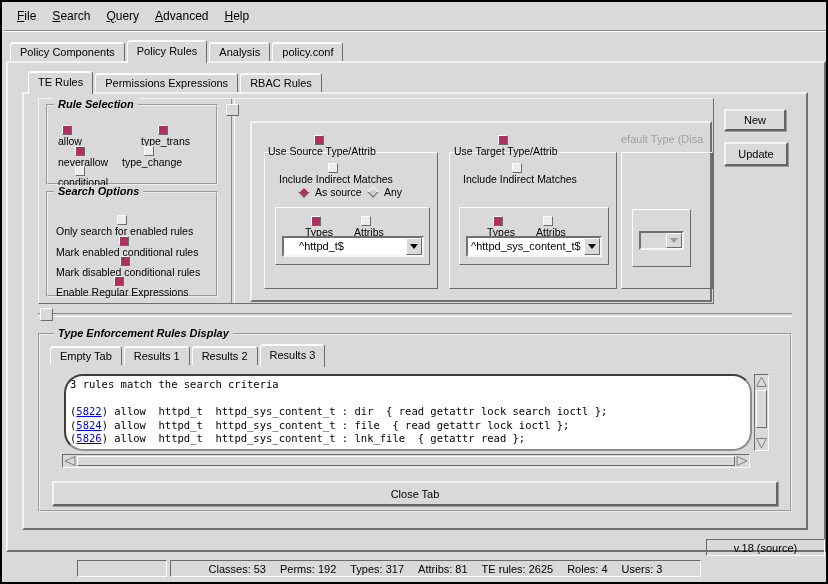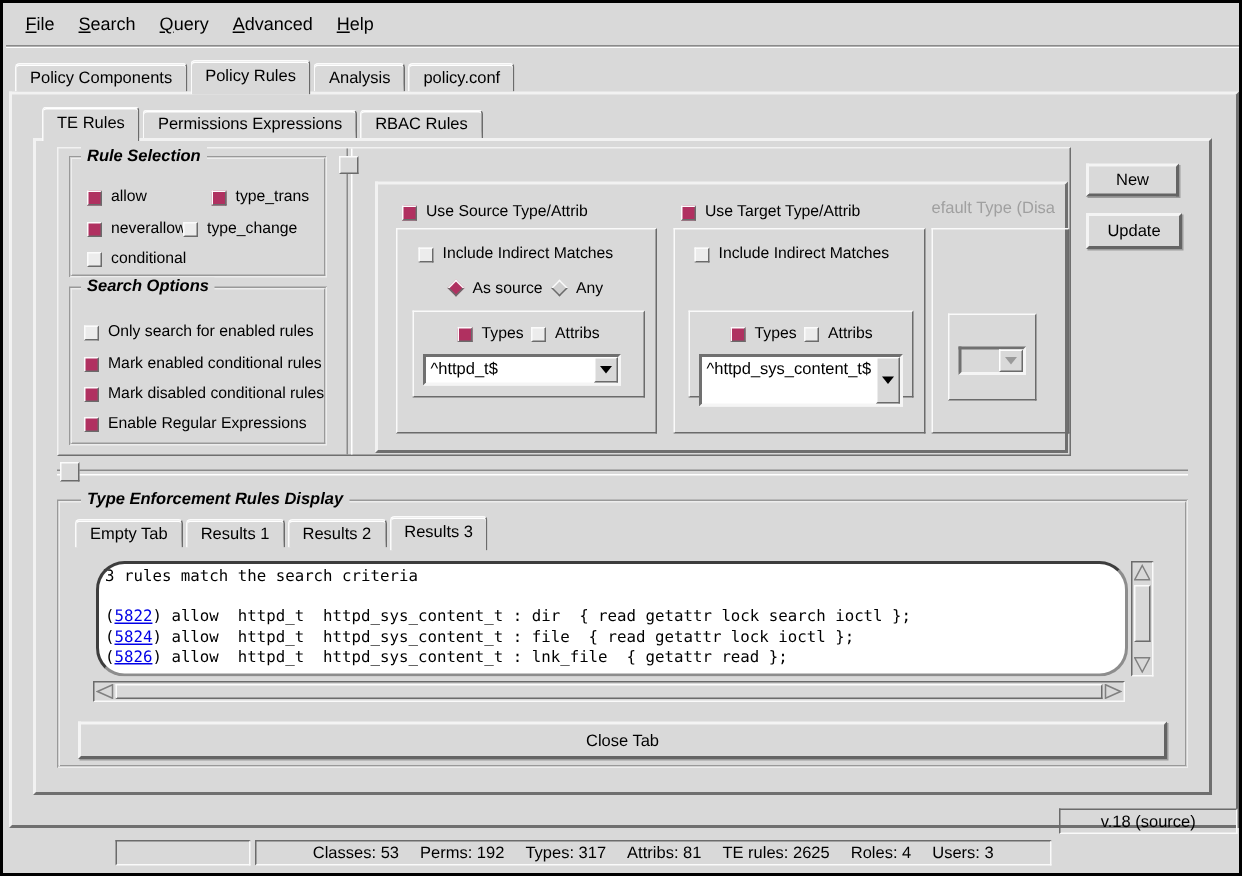--- a/index.html
+++ b/index.html
@@ -22,21 +22,21 @@
   .tab{background:#d9d9d9;border:1px solid;border-color:#fbfbfb #6b6b6b #d9d9d9 #fbfbfb;
     border-bottom:none;border-radius:3px 3px 0 0;font-size:11px;
     padding:0 9px;height:18px;line-height:18px;white-space:nowrap;box-shadow:inset 0 1px 0 #fff;margin-right:2px;}
   .tab.active{height:22px;line-height:21px;margin-bottom:-2px;z-index:5;position:relative;}
   .tabrow{position:absolute;z-index:4;}
   
   .group{position:absolute;border:2px groove #ededed;box-sizing:border-box;}
   .group>.gtitle{position:absolute;top:-8px;left:6px;background:#d9d9d9;padding:0 4px;
     font-size:11px;font-weight:bold;font-style:italic;white-space:nowrap;}
   
-  .ck{display:flex;align-items:flex-end;height:12px;cursor:default;}
+  .ck{display:flex;align-items:center;height:12px;cursor:default;flex-direction:column;}
   .ck .box{width:10px;height:10px;flex:0 0 10px;background:#ececec;border:1px solid;
     border-color:#fbfbfb #6b6b6b #6b6b6b #fbfbfb;box-sizing:border-box;margin-right:6px;}
   .ck .box.checked{background:#b03060;}
   .ck .lbl{font-size:10.5px;white-space:nowrap;}
   .radio{display:flex;align-items:center;height:12px;}
   .radio .dia{width:8px;height:8px;flex:0 0 8px;transform:rotate(45deg);background:#cfcfcf;
     border:1px solid;border-color:#fbfbfb #6b6b6b #6b6b6b #fbfbfb;box-sizing:border-box;margin:0 7px 0 1px;}
   .radio .dia.selected{background:#b03060;}
   .radio .lbl{font-size:10.5px;white-space:nowrap;}
   
@@ -170,21 +170,21 @@
   </label>
   <div class="abs raised-thin" style="left:273px;top:205px;width:155px;height:58px;background:transparent;"></div>
   <label class="abs ck" style="left:303px;top:214px;">
     <span class="box checked"></span>
     <span class="lbl">Types</span>
   </label>
   <label class="abs ck" style="left:352px;top:214px;">
     <span class="box"></span>
     <span class="lbl">Attribs</span>
   </label>
-  <div class="combo" style="left:280px;top:234px;width:132px;height:21px;">
+  <div class="combo" style="left:280px;top:234px;width:142px;height:21px;padding-left:12px;">
     <span class="val">^httpd_t$</span>
     <span class="dbtn">
         <span class="arr"></span>
       </span>
   </div>
 
   <label class="abs ck" style="left:452px;top:133px;z-index:6;">
     <span class="box checked"></span>
     <span class="lbl">Use Target Type/Attrib</span>
   </label>
@@ -195,21 +195,21 @@
   </label>
   <div class="abs raised-thin" style="left:457px;top:205px;width:150px;height:58px;background:transparent;"></div>
   <label class="abs ck" style="left:485px;top:214px;">
     <span class="box checked"></span>
     <span class="lbl">Types</span>
   </label>
   <label class="abs ck" style="left:534px;top:214px;">
     <span class="box"></span>
     <span class="lbl">Attribs</span>
   </label>
-  <div class="combo" style="left:464px;top:234px;width:136px;height:35px;">
+  <div class="combo" style="left:464px;top:234px;width:136px;height:21px;">
     <span class="val">^httpd_sys_content_t$</span>
     <span class="dbtn">
         <span class="arr"></span>
       </span>
   </div>
 
   <div class="abs gray-label" style="left:619px;top:131px;width:90px;z-index:6;">efault Type (Disa</div>
   <div class="abs raised-thin" style="left:619px;top:150px;width:92px;height:137px;background:transparent;"></div>
   <div class="abs raised-thin" style="left:630px;top:207px;width:59px;height:58px;background:transparent;"></div>
   <div class="combo disabled" style="left:637px;top:229px;width:45px;height:19px;">

